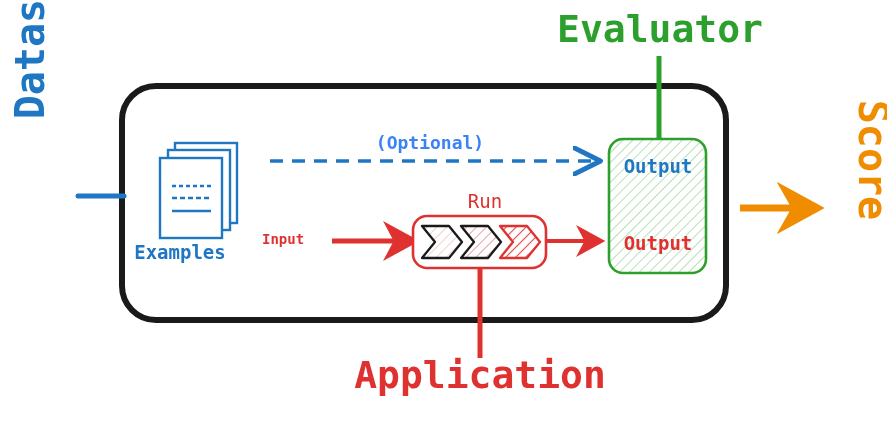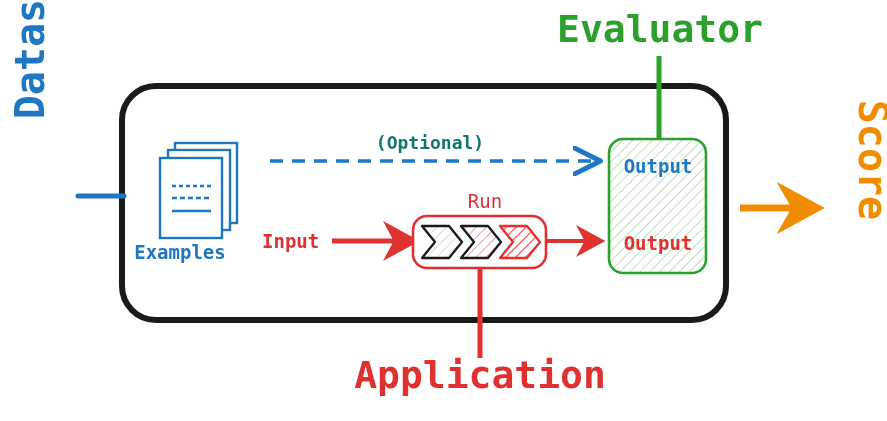--- a/index.html
+++ b/index.html
@@ -85,26 +85,26 @@
     font-weight: bold;
     color: #1f77c4;
   }
   #optional-label {
     left: 330px;
     top: 134px;
     width: 200px;
     text-align: center;
     font-size: 18px;
     font-weight: bold;
-    color: #0f766e;
+    color: #3b82f6;
   }
   #input-label {
     left: 262px;
     top: 232px;
-    font-size: 19px;
+    font-size: 14px;
     font-weight: bold;
     color: #e03131;
   }
   #run-label {
     left: 420px;
     top: 192px;
     width: 130px;
     text-align: center;
     font-size: 19px;
     font-weight: normal;

